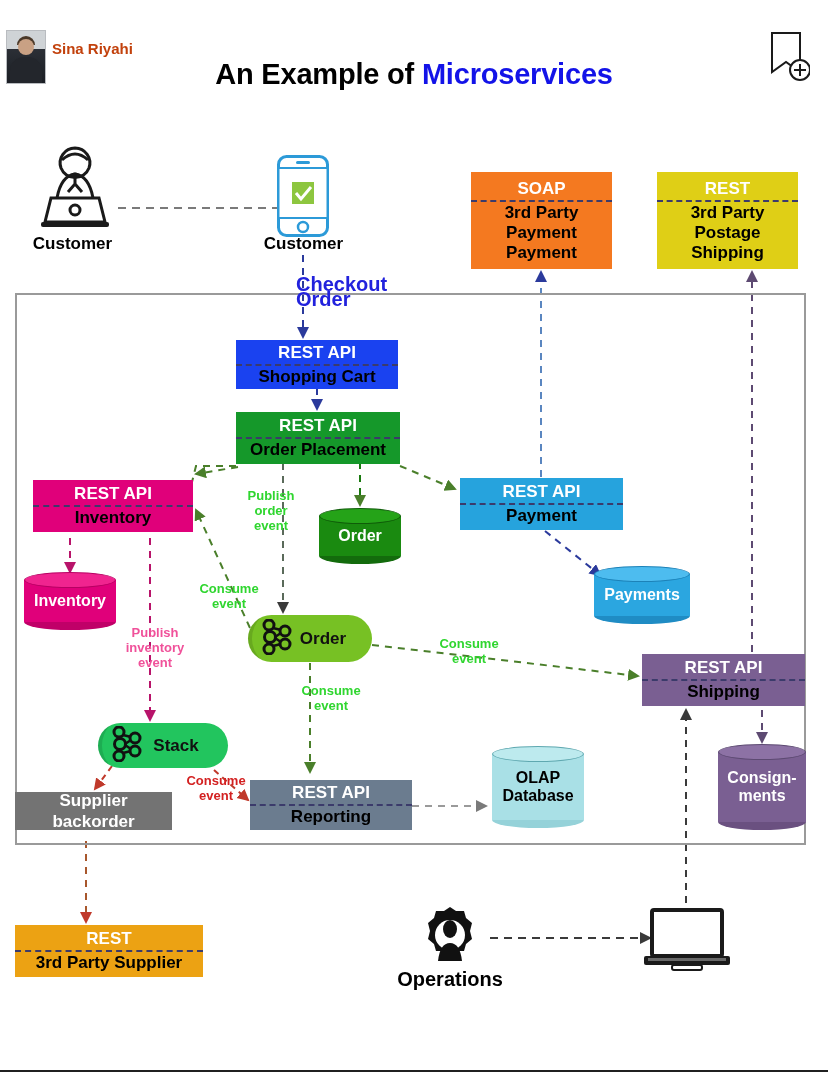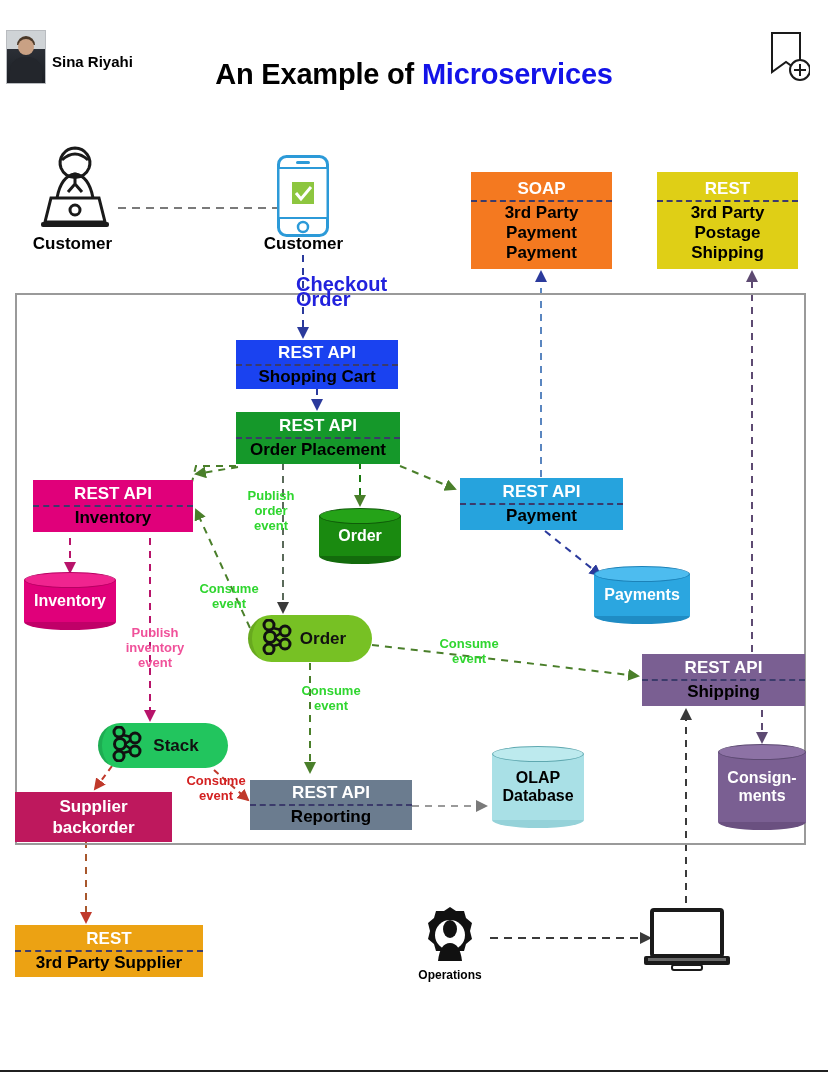--- a/index.html
+++ b/index.html
@@ -10,21 +10,21 @@
   
   .avatar{position:absolute;left:6px;top:30px;width:38px;height:52px;
           background:linear-gradient(#cfd3d6 0%,#cfd3d6 34%,#2b2f36 34%,#1b1e24 100%);
           border:1px solid #b9bcc0;overflow:hidden;}
   .avatar .head{position:absolute;left:11px;top:8px;width:16px;height:16px;border-radius:50%;
           background:#c9a184;}
   .avatar .hair{position:absolute;left:10px;top:5px;width:18px;height:9px;border-radius:9px 9px 0 0;
           background:#4a3828;}
   .avatar .body{position:absolute;left:3px;top:26px;width:32px;height:26px;border-radius:14px 14px 0 0;
           background:#23262c;}
-  .author{position:absolute;left:52px;top:53px;font-size:15px;font-weight:bold;color:#000000;}
+  .author{position:absolute;left:52px;top:40px;font-size:15px;font-weight:bold;color:#c2410c;}
   .title{position:absolute;left:0;top:58px;width:828px;text-align:center;
          font-size:29px;font-weight:bold;color:#000;letter-spacing:-.2px;}
   .title .hl{color:#1313e8;}
   .bookmark{position:absolute;left:770px;top:32px;width:34px;height:46px;}
   .bookmark svg{display:block;}
 
   
   .box{position:absolute;box-sizing:border-box;text-align:center;color:#000;
        display:flex;flex-direction:column;align-items:center;justify-content:center;}
   .box .hdr{color:#ffffff;font-weight:bold;font-size:17px;line-height:20px;
@@ -179,21 +179,21 @@
   <div style="position:absolute;left:231px;top:234px;width:145px;text-align:center;font-size:17px;font-weight:bold;color:#000;">Customer</div>
 
   <div style="position:absolute;left:420px;top:905px;width:60px;height:62px;">
     <svg width="60" height="62" viewBox="0 0 60 62">
       <path d="M30 2 l6 4 h8 l2 7 l6 5 l-2 8 l2 8 l-6 5 l-2 7 h-8 l-6 4 l-6-4 h-8 l-2-7 l-6-5 l2-8 l-2-8 l6-5 l2-7 h8 z" fill="#111"></path>
       <circle cx="30" cy="30" r="15" fill="#fff"></circle>
       <ellipse cx="30" cy="24" rx="7" ry="9" fill="#111"></ellipse>
       <path d="M18 56 q2-18 12-18 q10 0 12 18 z" fill="#111"></path>
     </svg>
   </div>
-  <div style="position:absolute;left:390px;top:968px;width:120px;text-align:center;font-size:12px;font-weight:bold;color:#000;">Operations</div>
+  <div style="position:absolute;left:390px;top:968px;width:120px;text-align:center;font-size:20px;font-weight:bold;color:#000;">Operations</div>
 
   <div style="position:absolute;left:642px;top:908px;width:90px;height:66px;">
     <svg width="90" height="66" viewBox="0 0 90 66">
       <rect x="10" y="2" width="70" height="46" rx="2" fill="#fff" stroke="#1a1a1a" stroke-width="4"></rect>
       <rect x="2" y="48" width="86" height="9" rx="2" fill="#1a1a1a"></rect>
       <rect x="30" y="57" width="30" height="5" rx="2" fill="#ffffff" stroke="#1a1a1a" stroke-width="2"></rect>
       <rect x="6" y="50" width="78" height="3" fill="#ffffff" opacity=".35"></rect>
     </svg>
   </div>
 
@@ -310,21 +310,21 @@
         <circle cx="9" cy="30" r="5" fill="none" stroke="#111" stroke-width="3"></circle>
         <circle cx="10" cy="18" r="5.5" fill="none" stroke="#111" stroke-width="3"></circle>
         <circle cx="25" cy="12" r="5" fill="none" stroke="#111" stroke-width="3"></circle>
         <circle cx="25" cy="25" r="5" fill="none" stroke="#111" stroke-width="3"></circle>
         <path d="M13 9 l8 2 M13 27 l8 -2 M15 18 l6 -4 M15 19 l6 4" stroke="#111" stroke-width="2.5"></path>
       </svg>
     </span>
     <span class="lbl">Stack</span>
   </div>
 
-  <div class="plainbox" style="left:15px;top:792px;width:157px;height:50px;background:#be185d;flex-direction:column;">
+  <div class="plainbox" style="left:15px;top:792px;width:157px;height:38px;background:#737373;flex-direction:column;">
     <span>Supplier</span>
     <span>backorder</span>
   </div>
 
   <div class="elabel blue" style="left:296px;top:277px;width:140px;text-align:left;font-size:20px;">Checkout Order</div>
 
   <div class="elabel green" style="left:232px;top:488px;width:78px;">
     <span>Publish</span><br>
     <span>order</span><br>
     <span>event</span>

